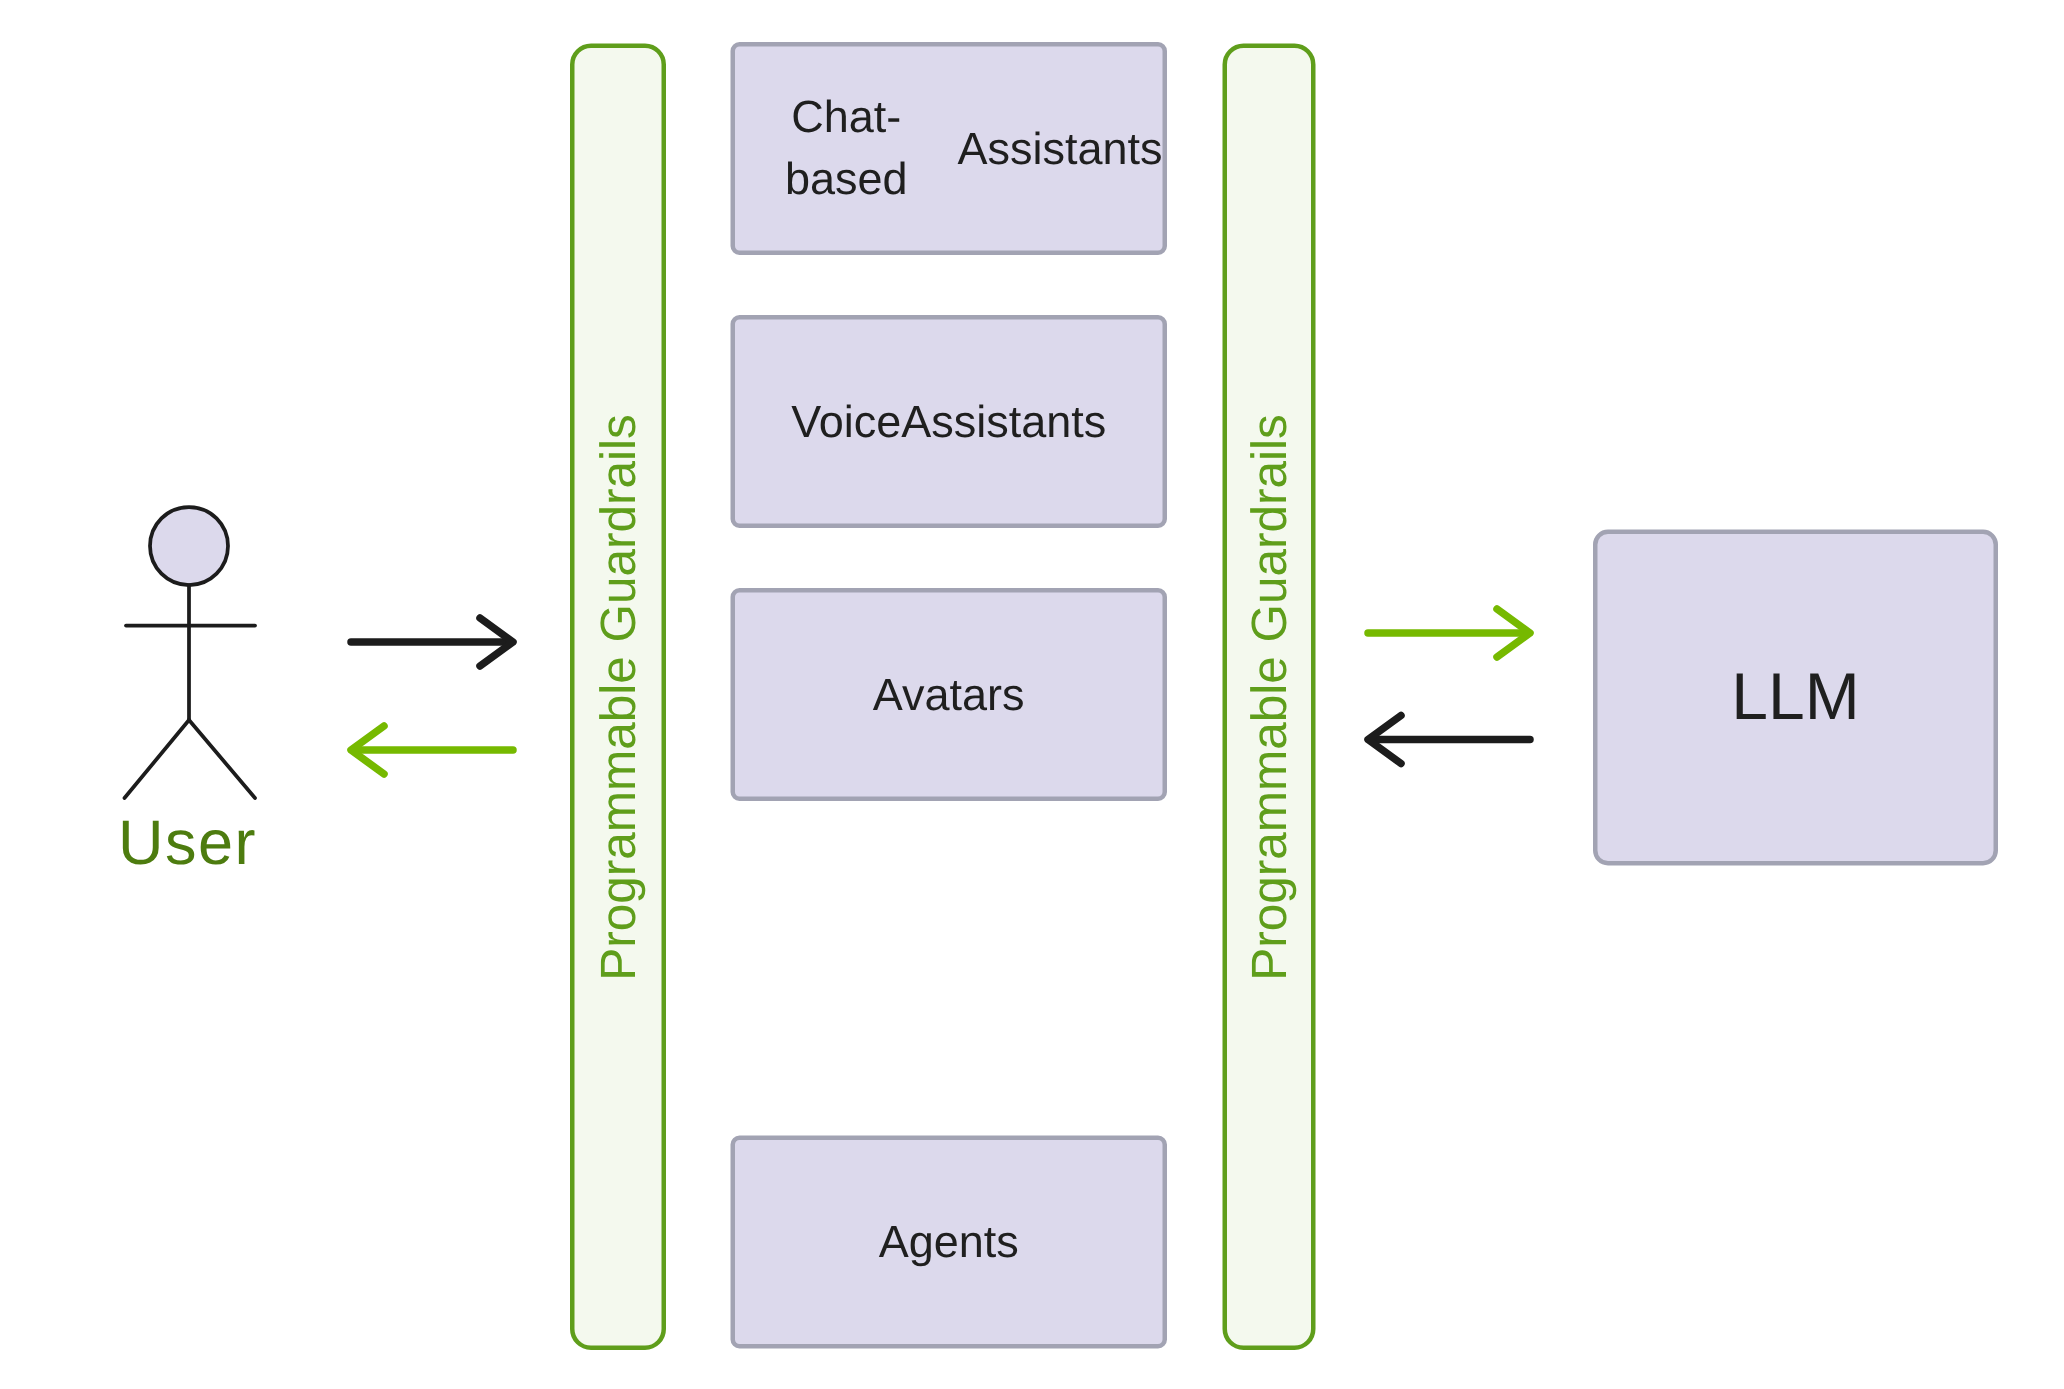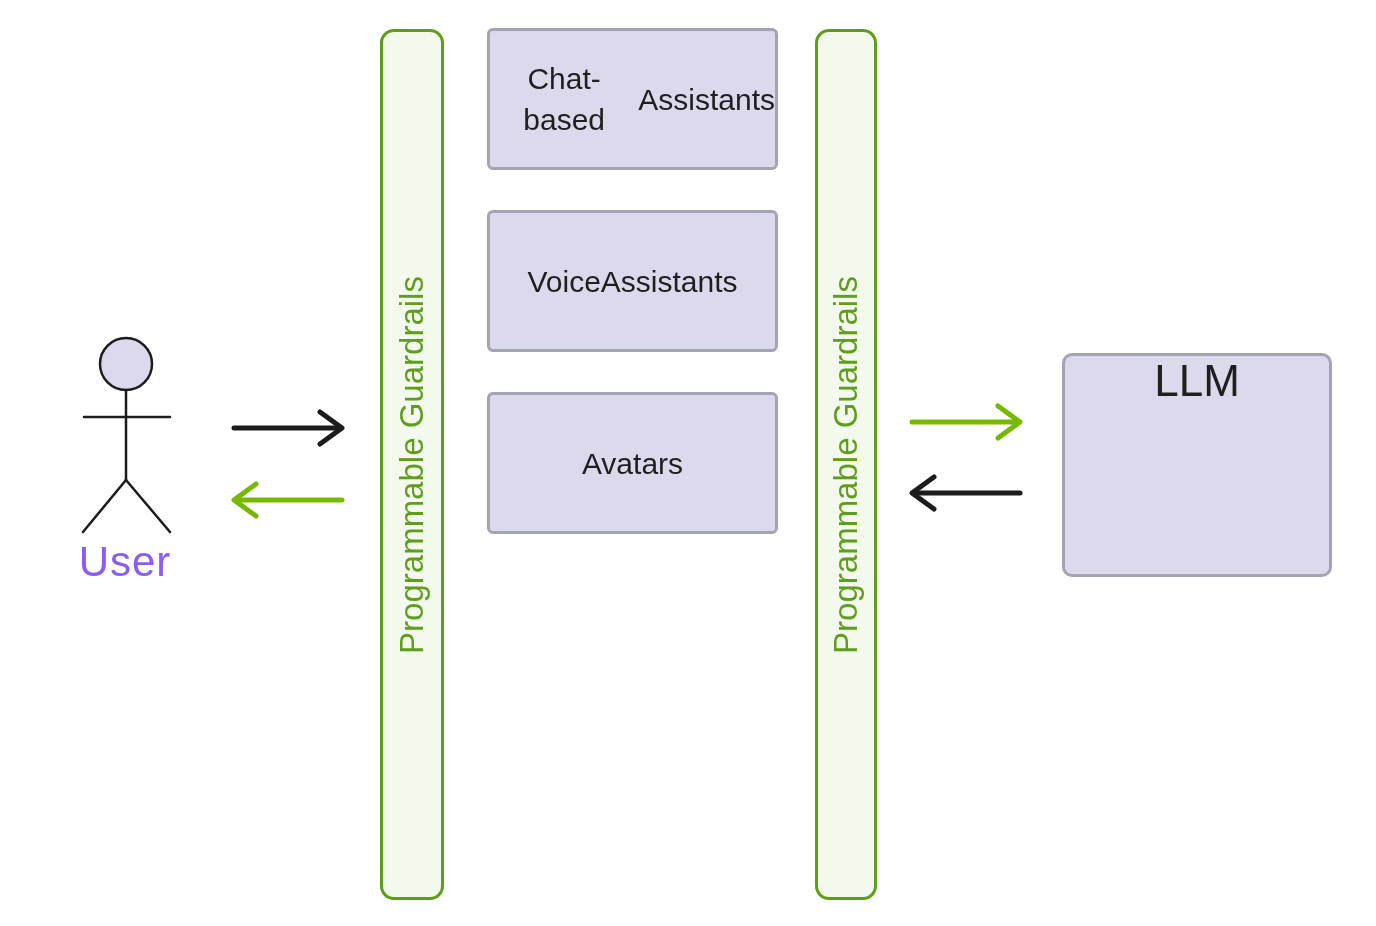--- a/index.html
+++ b/index.html
@@ -15,21 +15,21 @@
     background: #ffffff;
     overflow: hidden;
   }
   .abs { position: absolute; }
 
   
   #user-label {
     left: 45px; top: 538px; width: 160px;
     text-align: center;
     font-size: 42px;
-    color: #8b5cf6;
+    color: #4d7c0f;
     letter-spacing: 1px;
   }
 
   
   .guardrail {
     box-sizing: border-box;
     background: #f4f9ee;
     border: 3px solid #5f9e1b;
     border-radius: 14px;
   }
@@ -67,21 +67,21 @@
   #app-box-4 { top: 757px; }
 
   
   #llm-box {
     box-sizing: border-box;
     left: 1062px; top: 353px; width: 270px; height: 224px;
     background: #dcd9ec;
     border: 3px solid #a2a3b3;
     border-radius: 10px;
     display: flex;
-    align-items: flex-start;
+    align-items: center;
     justify-content: center;
     font-size: 44px;
     color: #1f1f1f;
   }
 
   .arrow-svg { display: block; }
   .flip { transform: scaleX(-1); }
 </style>
 </head>
 <body>
@@ -115,20 +115,24 @@
     <span class="line">Chat-based</span>
     <span class="line">Assistants</span>
   </div>
   <div class="abs app-box" id="app-box-1">
     <span class="line">Voice</span>
     <span class="line">Assistants</span>
   </div>
   <div class="abs app-box" id="app-box-2">
     <span class="line">Avatars</span>
   </div>
+  <div class="abs app-box" id="app-box-4">
+    <span class="line">Agents</span>
+
+  </div>
 
   <div class="abs guardrail" id="guardrail-right">
     <span class="vtext">Programmable Guardrails</span>
   </div>
 
   <svg class="abs arrow-svg" style="left:906px; top:400px;" width="122" height="44" viewBox="0 0 122 44">
     <line x1="6" y1="22" x2="112" y2="22" stroke="#76b900" stroke-width="5" stroke-linecap="round"></line>
     <polyline points="92,6 114,22 92,38" fill="none" stroke="#76b900" stroke-width="5" stroke-linecap="round" stroke-linejoin="round"></polyline>
   </svg>
 

